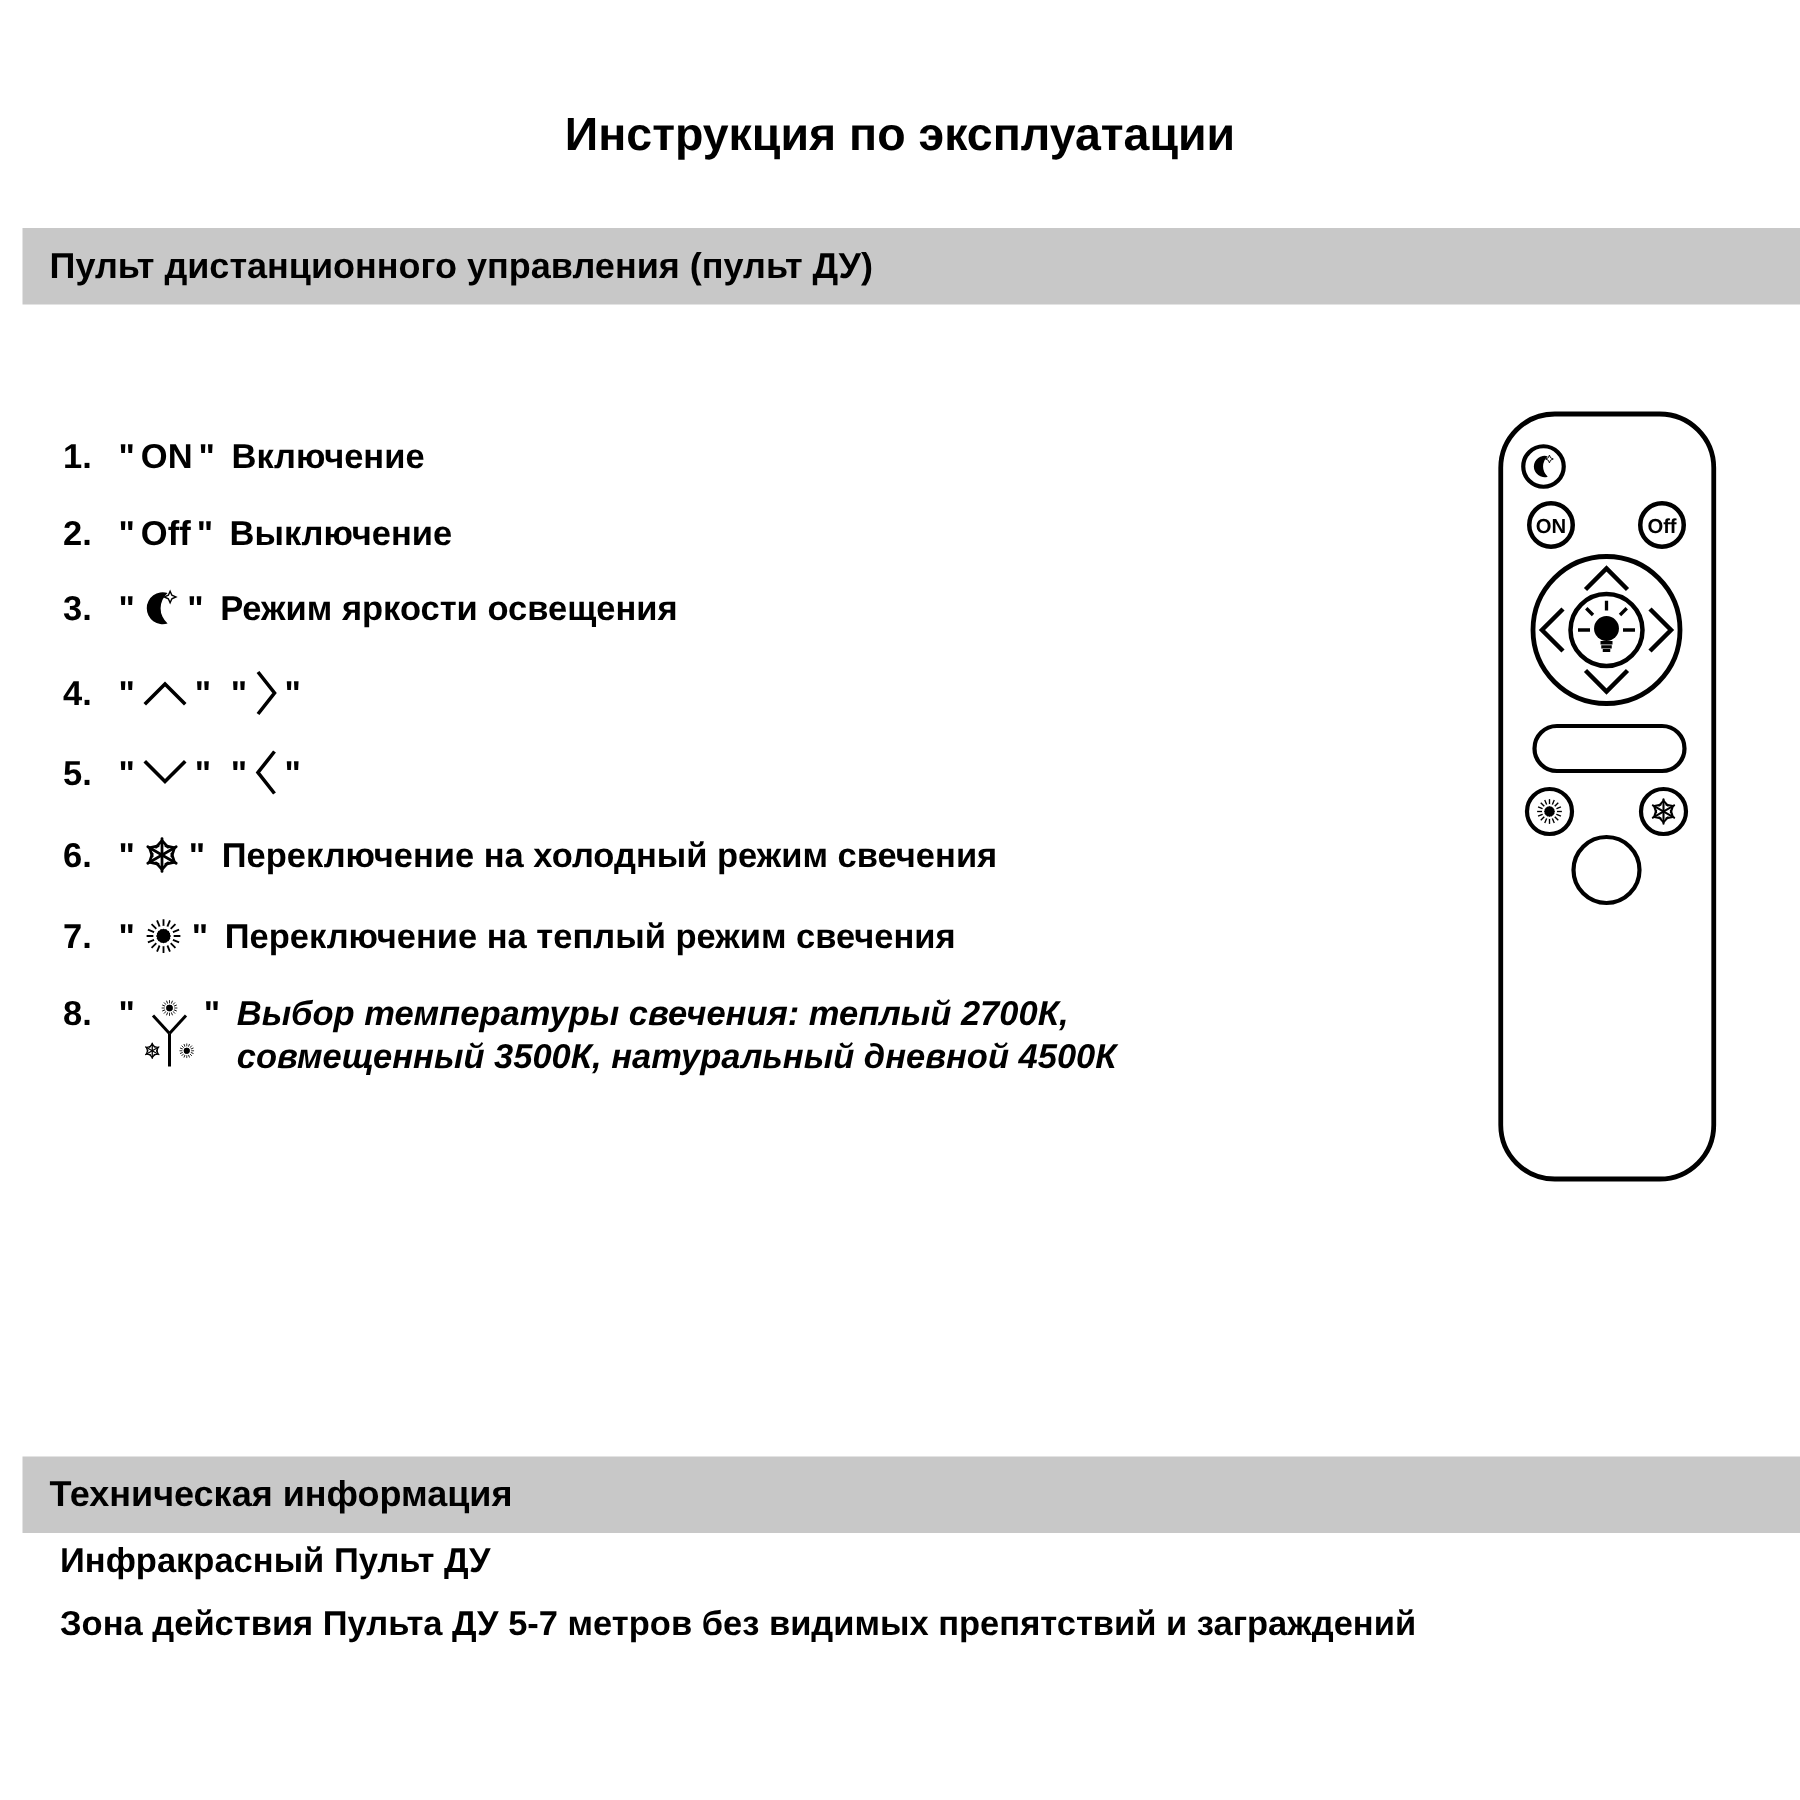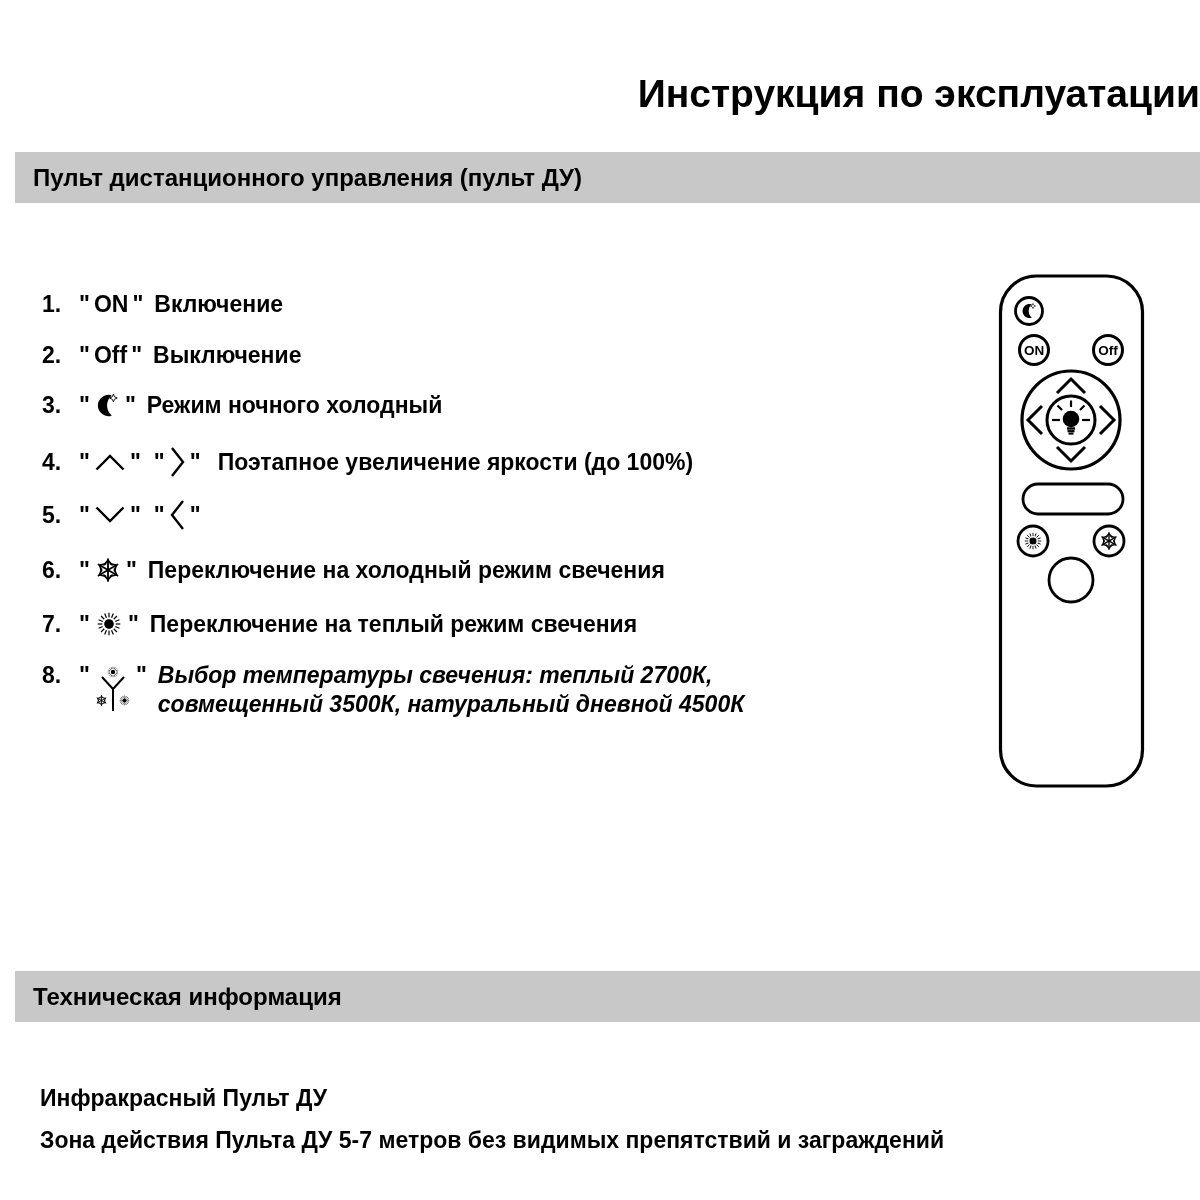--- a/index.html
+++ b/index.html
@@ -1,37 +1,37 @@
 <!DOCTYPE html>
 <html><head>
 <meta charset="utf-8">
 <style>
   html,body{margin:0;padding:0;background:#fff;}
   .page{position:relative;width:1200px;height:1200px;background:#fff;overflow:hidden;
         font-family:"Liberation Sans",sans-serif;font-weight:700;color:#000;}
-  .title{position:absolute;top:72px;left:0;width:100%;text-align:right;font-size:39px;}
+  .title{position:absolute;top:72px;left:0;width:100%;text-align:center;font-size:31px;}
   .banner{position:absolute;left:15px;right:0;height:51px;display:flex;align-items:center;
           padding-left:18px;font-size:24px;}
   #banner-remote{top:152px;text-align:right;}
   #banner-tech{top:940px;margin-top:31px;}
   .item{position:absolute;left:42px;display:flex;align-items:center;height:40px;
         font-size:23px;white-space:nowrap;}
   .num{width:33px;flex:0 0 auto;}
   .q{margin:0 4px;}
   .desc{margin-left:7px;}
   .desc-far{margin-left:13px;}
   .grp2{margin-left:9px;}
   .icon{display:inline-block;flex:0 0 auto;}
   #i1{top:284px;} #i2{top:335px;} #i3{top:385px;} #i4{top:442px;}
   #i5{top:495px;} #i6{top:550px;} #i7{top:604px;}
   #i8{top:661px;height:auto;align-items:flex-start;}
   #i8 .num,#i8 .q{line-height:29px;}
   #i8 .icon{margin-top:3px;}
   .two-line{margin-left:7px;line-height:29px;font-style:italic;}
-  .tech{position:absolute;left:40px;top:1077px;font-size:23px;line-height:42px;}
+  .tech{position:absolute;left:40px;top:1019px;font-size:23px;line-height:42px;}
   .remote{position:absolute;left:995px;top:272px;}
   .defs-hidden{position:absolute;width:0;height:0;overflow:hidden;}
   svg{display:block;}
   .item svg{display:inline-block;}
   text.rc-label{font-family:"Liberation Sans",sans-serif;font-weight:700;font-size:13.5px;
         text-anchor:middle;fill:#000;}
 </style>
 </head>
 <body>
 
@@ -117,36 +117,35 @@
     <span class="desc">Выключение</span>
   </div>
 
   <div class="item" id="i3">
     <span class="num">3.</span>
     <span class="q">"</span>
     <svg class="icon" width="27" height="27" viewBox="0 0 32 32">
         <use href="#sym-moon"></use>
       </svg>
     <span class="q">"</span>
-    <span class="desc">Режим ночного холодный</span>
+    <span class="desc">Режим яркости освещения</span>
   </div>
 
   <div class="item" id="i4">
     <span class="num">4.</span>
     <span class="q">"</span>
     <svg class="icon" width="32" height="20" viewBox="0 0 32 20">
       <polyline points="2.5,17.5 16,4 29.5,17.5" fill="none" stroke="#000" stroke-width="2.4"></polyline>
       </svg>
     <span class="q">"</span>
     <span class="q grp2">"</span>
     <svg class="icon" width="17" height="34" viewBox="0 0 17 34">
       <polyline points="3,3 14,17 3,31" fill="none" stroke="#000" stroke-width="2.4"></polyline>
       </svg>
     <span class="q">"</span>
-    <span class="desc desc-far">Поэтапное увеличение яркости (до 100%)</span>
   </div>
 
   <div class="item" id="i5">
     <span class="num">5.</span>
     <span class="q">"</span>
     <svg class="icon" width="32" height="20" viewBox="0 0 32 20">
       <polyline points="2.5,2.5 16,16 29.5,2.5" fill="none" stroke="#000" stroke-width="2.4"></polyline>
       </svg>
     <span class="q">"</span>
     <span class="q grp2">"</span>

